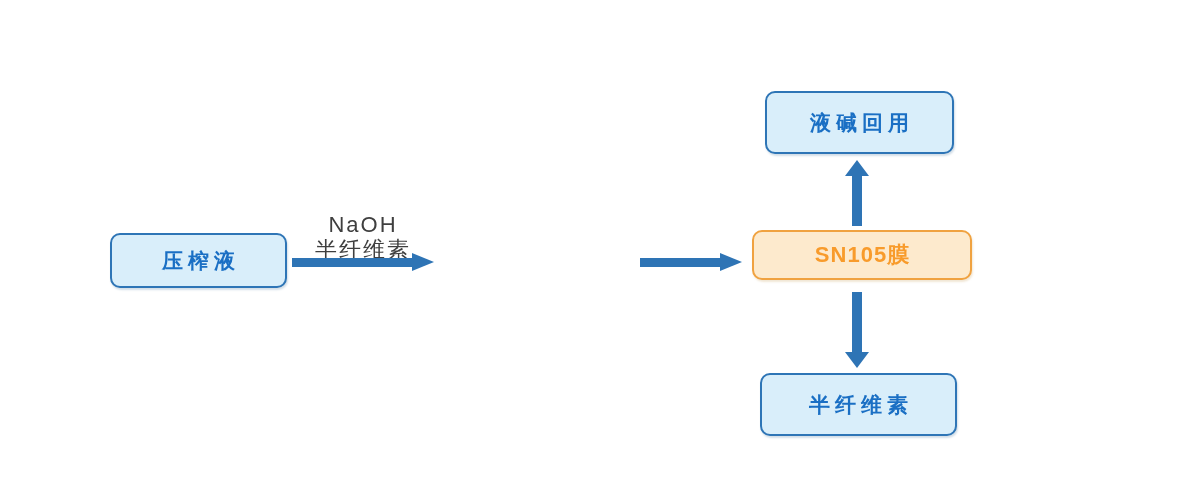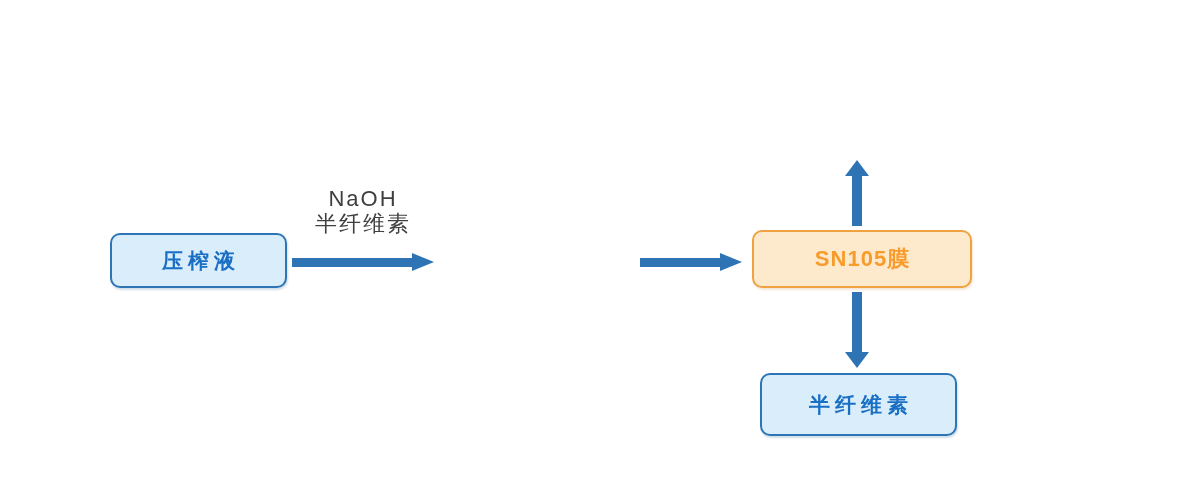--- a/index.html
+++ b/index.html
@@ -23,26 +23,26 @@
     background: var(--orange-fill, #FDEACD);
     border: 2px solid var(--orange-border, #F0A240);
     color: var(--orange-text, #F89B2B);
     box-shadow: 1px 2px 2px rgba(210, 175, 120, 0.30);
   }
   .node span { font-size: 21px; letter-spacing: 5px; padding-left: 5px; white-space: nowrap; }
   #node-sn105 span { font-size: 22px; letter-spacing: 1px; padding-left: 1px; }
 
   #node-press     { left: 110px; top: 233px; width: 177px; height: 55px; }
   #node-prefilter { left: 433px; top: 231px; width: 197px; height: 57px; }
-  #node-sn105     { left: 752px; top: 230px; width: 220px; height: 58px; }
+  #node-sn105     { left: 752px; top: 230px; width: 220px; height: 50px; }
   #node-alkali    { left: 765px; top:  91px; width: 189px; height: 63px; }
   #node-hemi      { left: 760px; top: 373px; width: 197px; height: 63px; }
 
   .edge-label {
-    position: absolute; left: 263px; top: 186px; width: 200px;
+    position: absolute; left: 263px; top: 212px; width: 200px;
     text-align: center; color: var(--edge-label-text, #3F3F3F);
     font-size: 22px; line-height: 25px; letter-spacing: 2px;
   }
 
   .harrow { position: absolute; height: 19px; }
   .harrow .shaft { position: absolute; left: 0; top: 5px; height: 9px; background: var(--arrow, #2E74B5); }
   .harrow .head {
     position: absolute; right: 0; top: 0; width: 0; height: 0;
     border-top: 9.5px solid transparent; border-bottom: 9.5px solid transparent;
     border-left: 22px solid var(--arrow, #2E74B5);
@@ -92,20 +92,23 @@
 
   <div class="node orange" id="node-sn105">
     <span>SN105膜</span>
   </div>
 
   <div class="varrow" id="arrow-up">
     <div class="head"></div>
     <div class="shaft"></div>
   </div>
 
+  <div class="node blue" id="node-alkali">
+    <span>液碱回用</span>
+  </div>
 
   <div class="varrow" id="arrow-down">
     <div class="shaft"></div>
     <div class="head"></div>
   </div>
 
   <div class="node blue" id="node-hemi">
     <span>半纤维素</span>
   </div>
 

